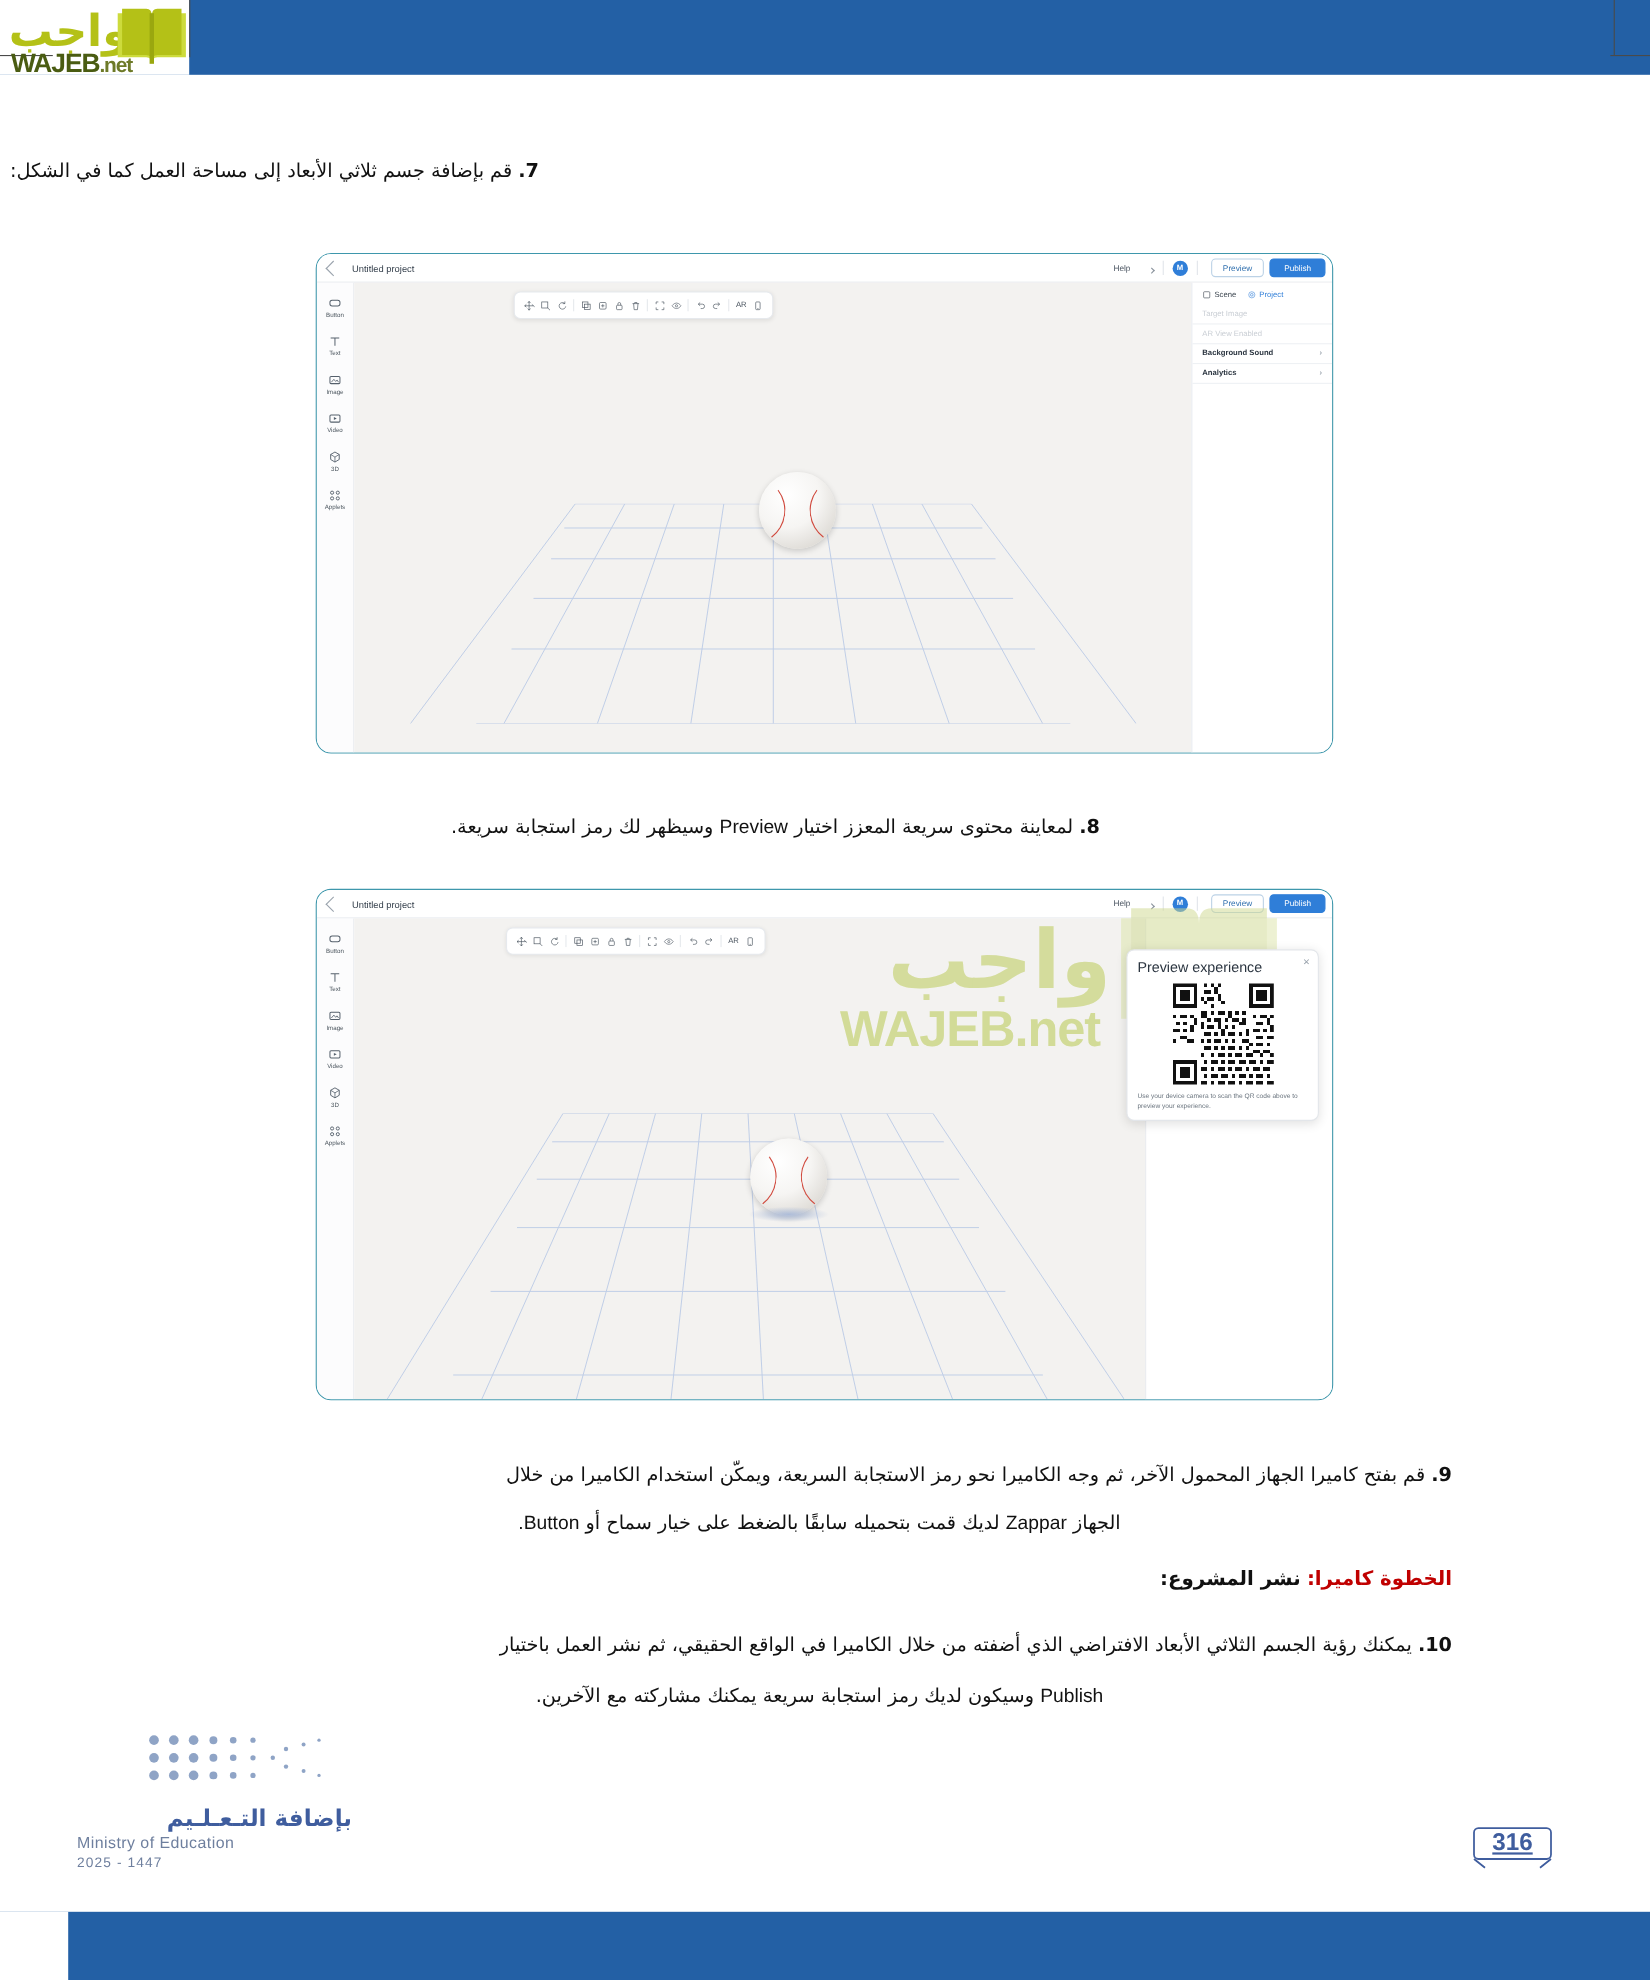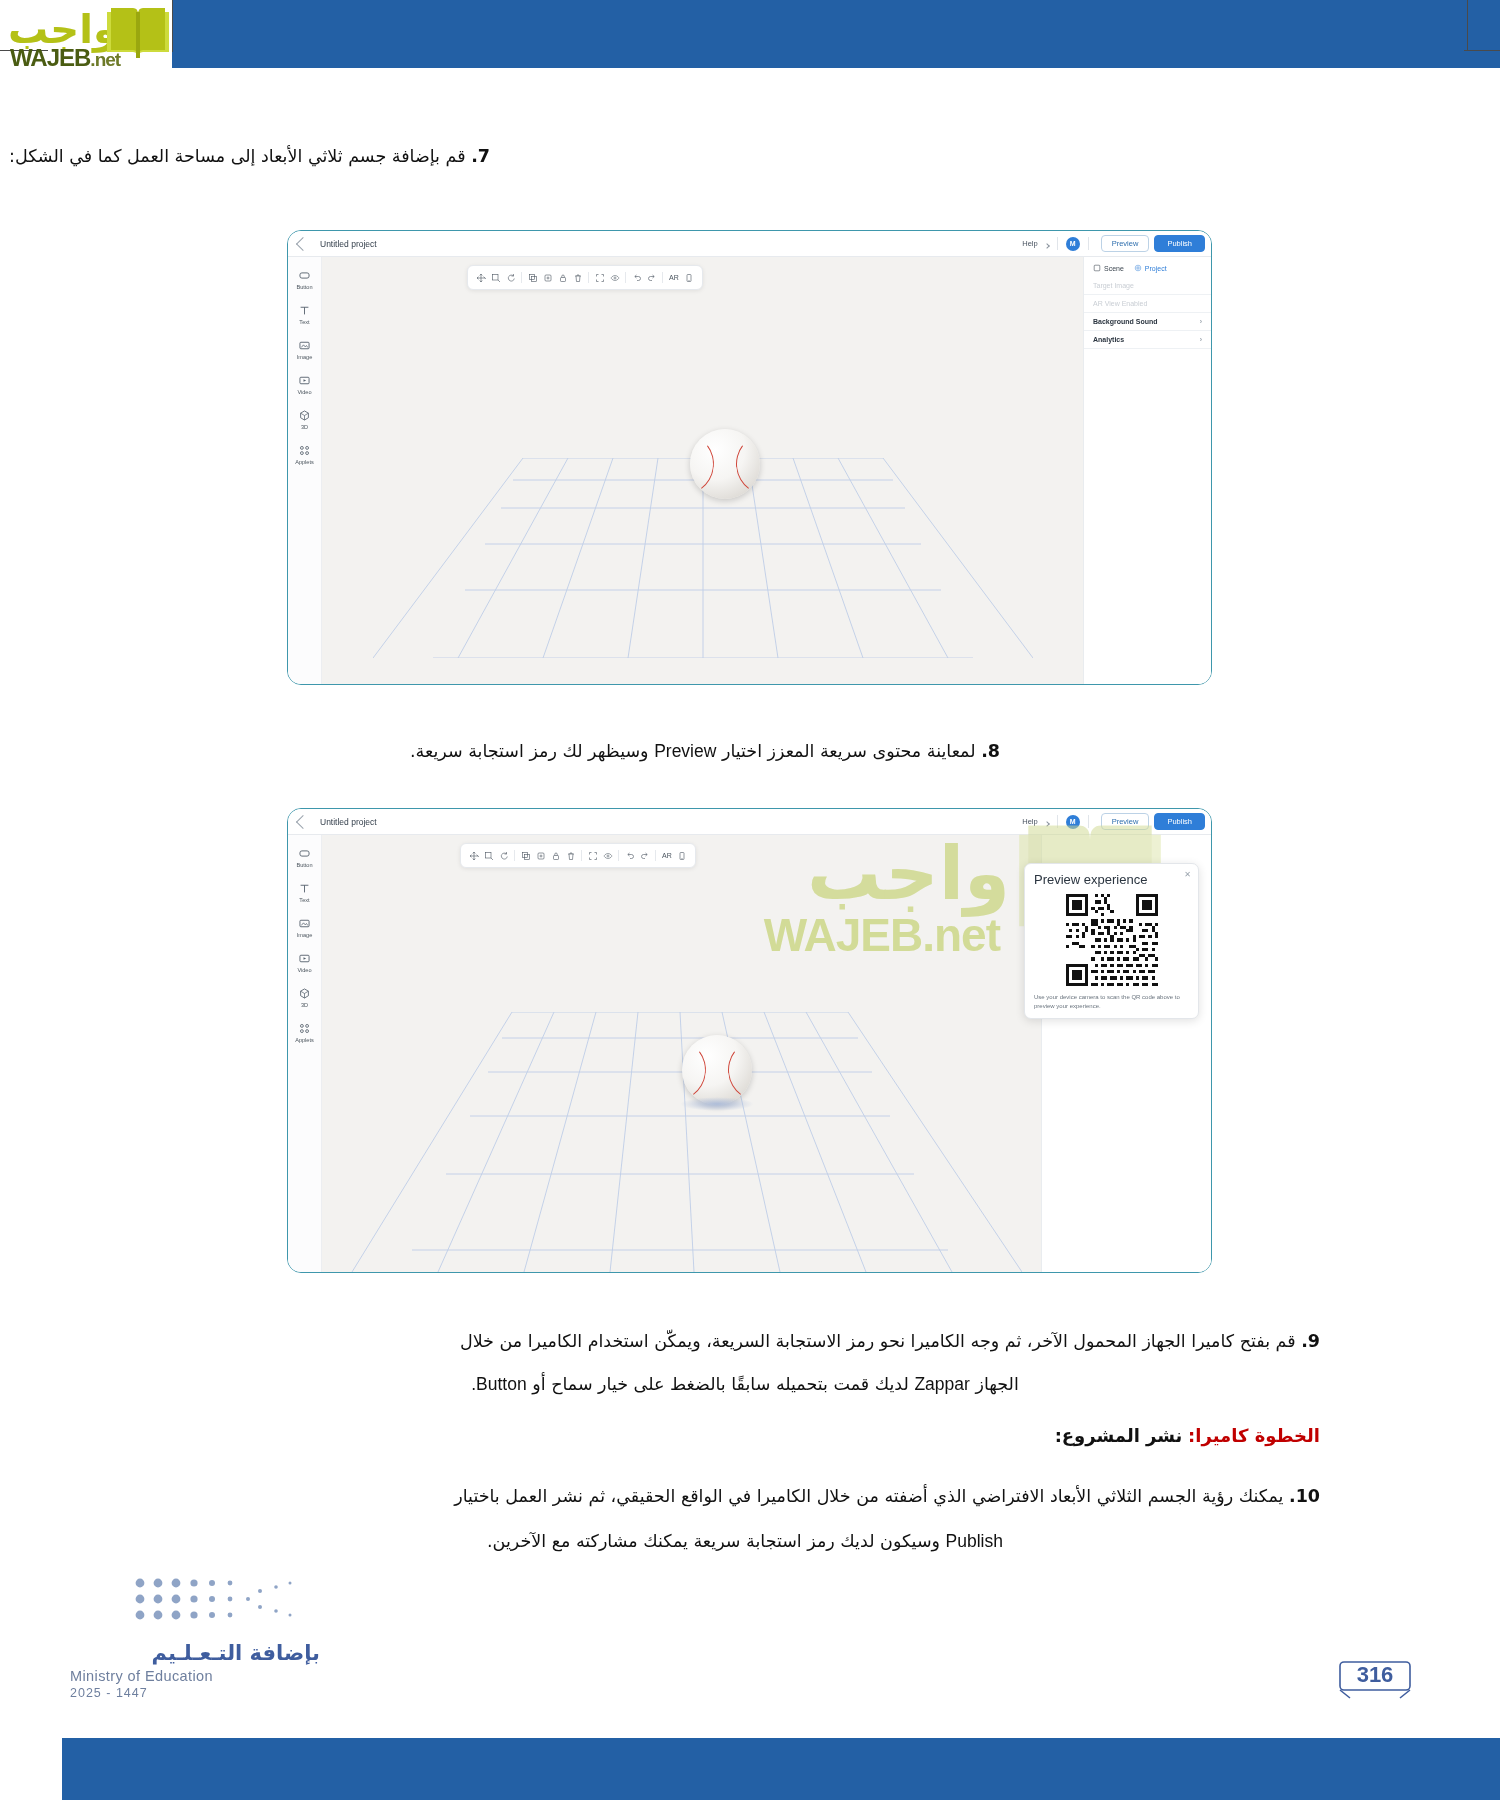--- a/index.html
+++ b/index.html
@@ -82,21 +82,21 @@
     position:absolute; left:0; top:0; width:100%; height:26px;
     background:#ffffff; border-bottom:1px solid #e7eaee;
     display:flex; align-items:center;
   }
   .chev-back {
     margin-left:10px; width:10px; height:10px; border-left:1.4px solid #9aa3ad;
     border-bottom:1.4px solid #9aa3ad; transform:rotate(45deg); flex:none;
   }
   .proj-name { margin-left:12px; font-size:8.5px; color:#36414d; }
   .top-right { margin-left:auto; display:flex; align-items:center; gap:0; padding-right:6px;}
-  .help { font-size:7.5px; color:#4a5461; display:flex; align-items:flex-end; gap:7px;}
+  .help { font-size:7.5px; color:#4a5461; display:flex; align-items:flex-end; gap:17px;}
   .help .c { width:4px;height:4px;border-top:1px solid #8a939d;border-right:1px solid #8a939d;transform:rotate(45deg);}
   .vdiv { width:1px; height:13px; background:#e1e5ea; margin:0 8px; }
   .avatar {
     width:14px;height:14px;border-radius:50%;background:#2f7ed8;color:#fff;
     font-size:7px; display:flex;align-items:center;justify-content:center;font-weight:bold;
   }
   .btn-prev {
     font-size:7.5px; color:#2f6fae; background:#ffffff; border:1px solid #bcd2e6;
     border-radius:4px; padding:3px 10px; margin-left:4px;
   }
@@ -173,20 +173,21 @@
   }
   .moe-en { font-size:14.5px; color:#6e7f9e; letter-spacing:.4px; margin-top:3px; direction:ltr; text-align:left;}
   .moe-yr { font-size:12.5px; color:#6e7f9e; letter-spacing:1px; margin-top:2px; direction:ltr; text-align:left;}
   .dots { margin-bottom:8px; }
 
   .pagenum {
     position:absolute; right:88px; bottom:100px; width:74px; height:40px;
     display:flex; align-items:center; justify-content:center;
     font-size:22px; font-weight:bold; color:#3f5d9e;
     font-family:"Liberation Sans", sans-serif;
+    text-decoration:underline;
   }
   .pagenum-box { position:absolute; inset:0; }
 </style>
 </head>
 <body>
 
 <div class="top-band">
   <div class="top-band-inner"></div>
 </div>
 <div class="bottom-band">

